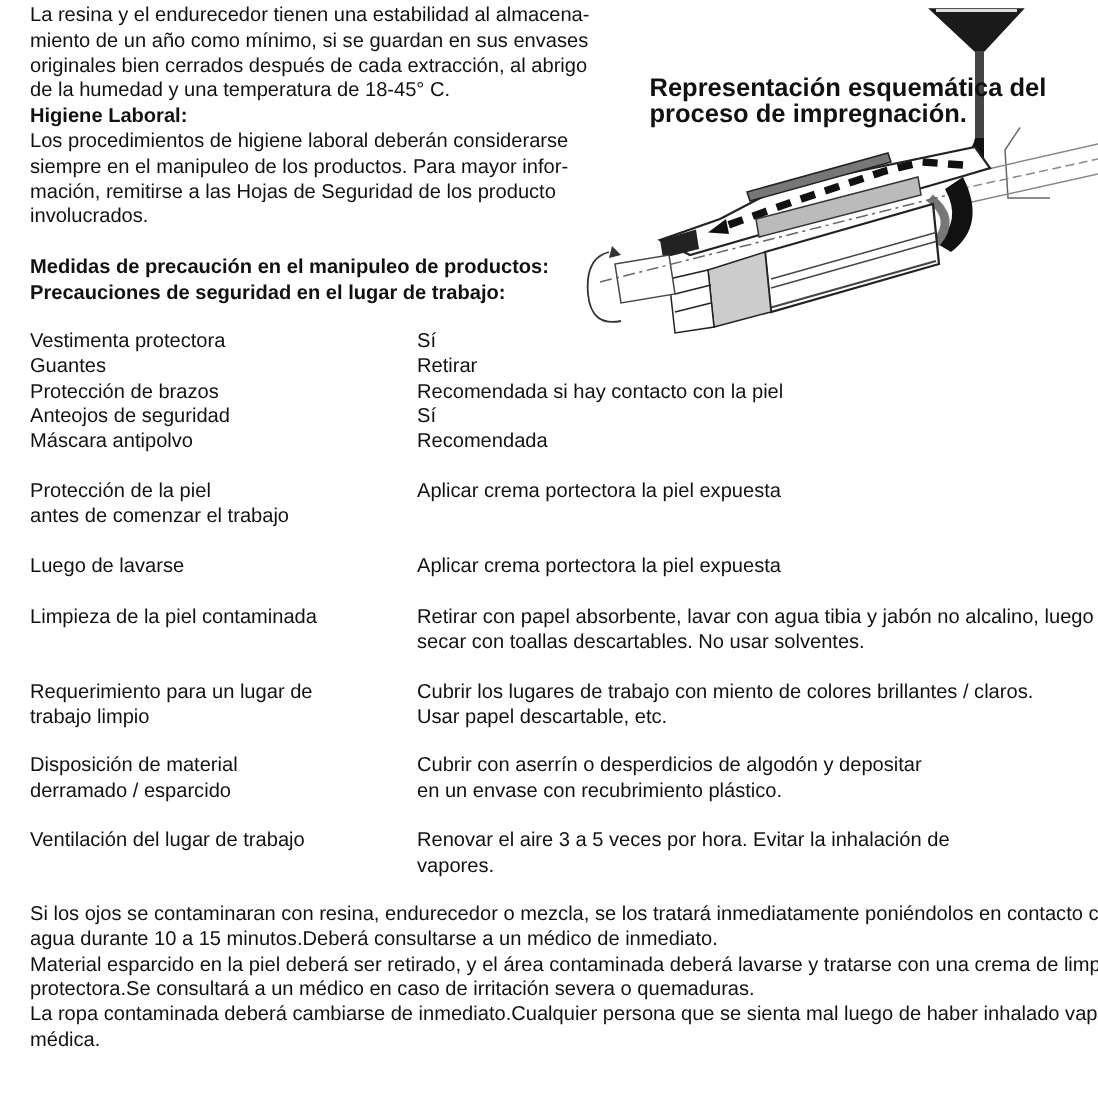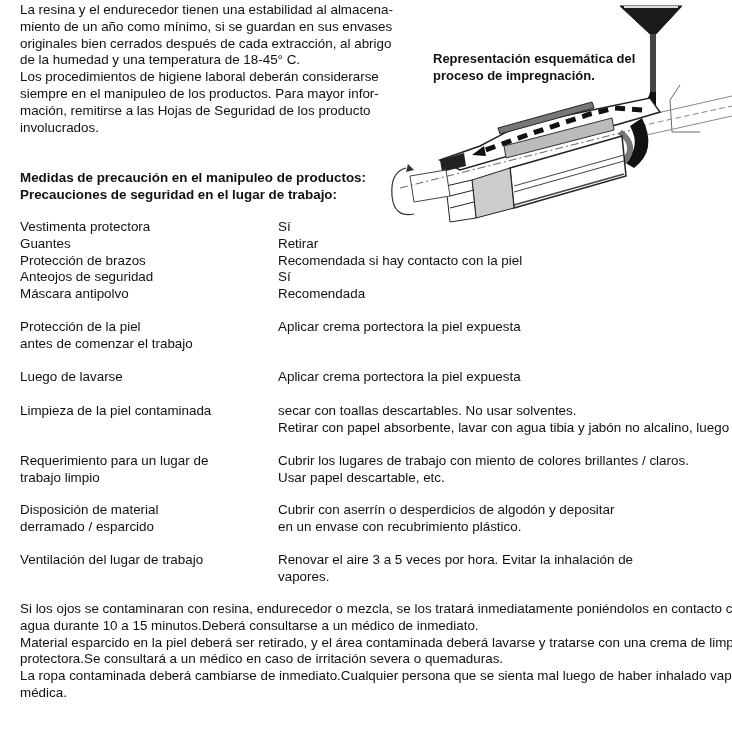--- a/index.html
+++ b/index.html
@@ -5,35 +5,36 @@
     html, body { margin: 0; padding: 0; background: #ffffff; }
     body {
       width: 732px; height: 744px; position: relative; overflow: hidden;
       font-family: "Liberation Sans", sans-serif; color: #111111;
       font-size: 13.4px; line-height: 16.8px;
     }
     .abs { position: absolute; }
     .p { margin: 0; white-space: nowrap; }
     .b { font-weight: bold; }
     #intro { left: 20px; top: 2px; width: 355px; }
-    #caption { left: 433px; top: 50px; font-weight: bold; font-size: 13px; line-height: 17px; }
+    #caption { left: 433px; top: 50px; font-weight: bold; font-size: 17px; line-height: 17px; }
     #illus { left: 380px; top: 0; width: 352px; height: 230px; }
     #prec-head { left: 20px; top: 170px; }
     .row-l { position: absolute; left: 20px; }
     .row-r { position: absolute; left: 278px; }
     #aid { left: 20px; top: 601px; width: 712px; }
   </style>
 </head>
 <body>
 
 <div id="intro" class="abs">
   <p class="p">La resina y el endurecedor tienen una estabilidad al almacena-</p>
   <p class="p">miento de un año como mínimo, si se guardan en sus envases</p>
   <p class="p">originales bien cerrados después de cada extracción, al abrigo</p>
   <p class="p">de la humedad y una temperatura de 18-45° C.</p>
+  <p class="p b">Higiene  Laboral:</p>
   <p class="p">Los procedimientos de higiene laboral deberán considerarse</p>
   <p class="p">siempre en el manipuleo de los productos. Para mayor infor-</p>
   <p class="p">mación, remitirse a las Hojas de Seguridad de los producto</p>
   <p class="p">involucrados.</p>
 </div>
 
 <svg id="illus" class="abs" viewBox="0 0 352 230">
 
   <polygon points="240,6 302,6 276,34 270,34" fill="#1a1a1a" stroke="#1a1a1a" stroke-width="1"></polygon>
   <line x1="244" y1="7" x2="298" y2="7" stroke="#ddd" stroke-width="2"></line>
@@ -135,22 +136,22 @@
       <p class="p">Luego de lavarse</p>
     </div>
   <div class="row-r" style="top:369px">
       <p class="p">Aplicar crema portectora la piel expuesta</p>
     </div>
 
   <div class="row-l" style="top:403px">
       <p class="p">Limpieza de la piel contaminada</p>
     </div>
   <div class="row-r" style="top:403px">
+    <p class="p">Retirar con papel absorbente, lavar con agua tibia y jabón no alcalino, luego</p>
     <p class="p">secar con toallas descartables. No usar solventes.</p>
-    <p class="p">Retirar con papel absorbente, lavar con agua tibia y jabón no alcalino, luego</p>
   </div>
 
   <div class="row-l" style="top:453px">
     <p class="p">Requerimiento para un lugar de</p>
     <p class="p">trabajo limpio</p>
   </div>
   <div class="row-r" style="top:453px">
     <p class="p">Cubrir los lugares de trabajo con miento de colores brillantes / claros.</p>
     <p class="p">Usar papel descartable, etc.</p>
   </div>

